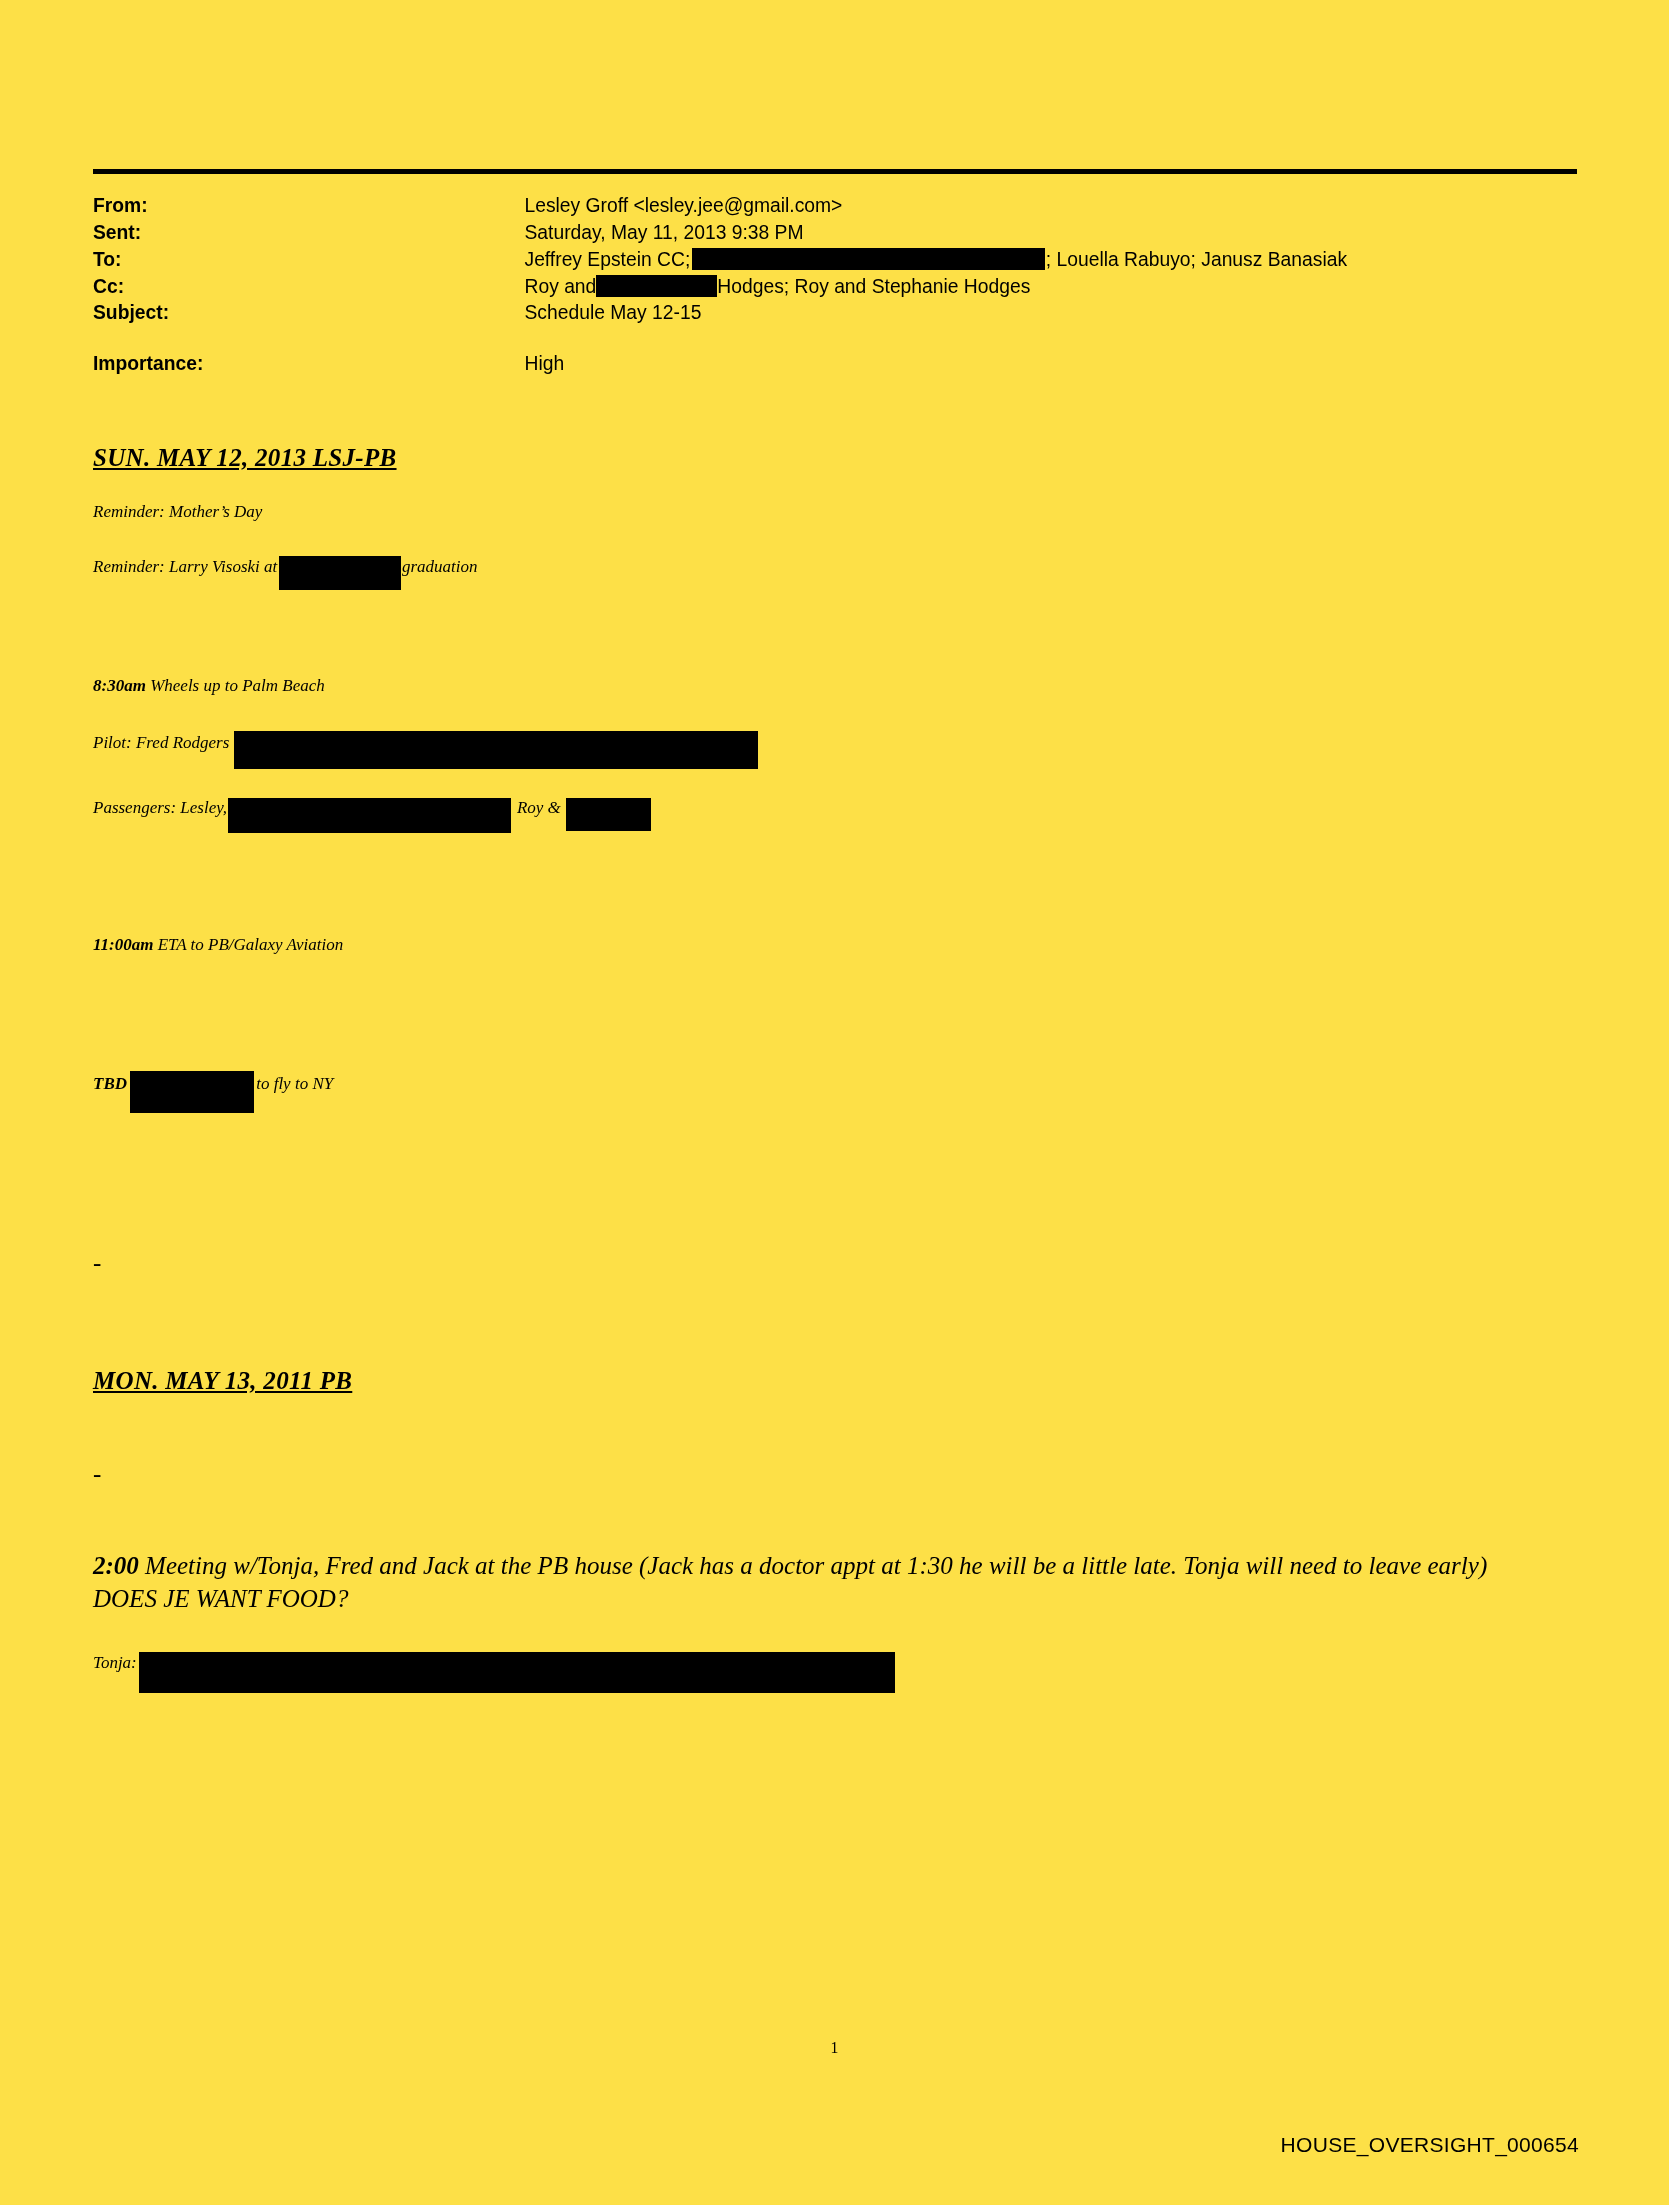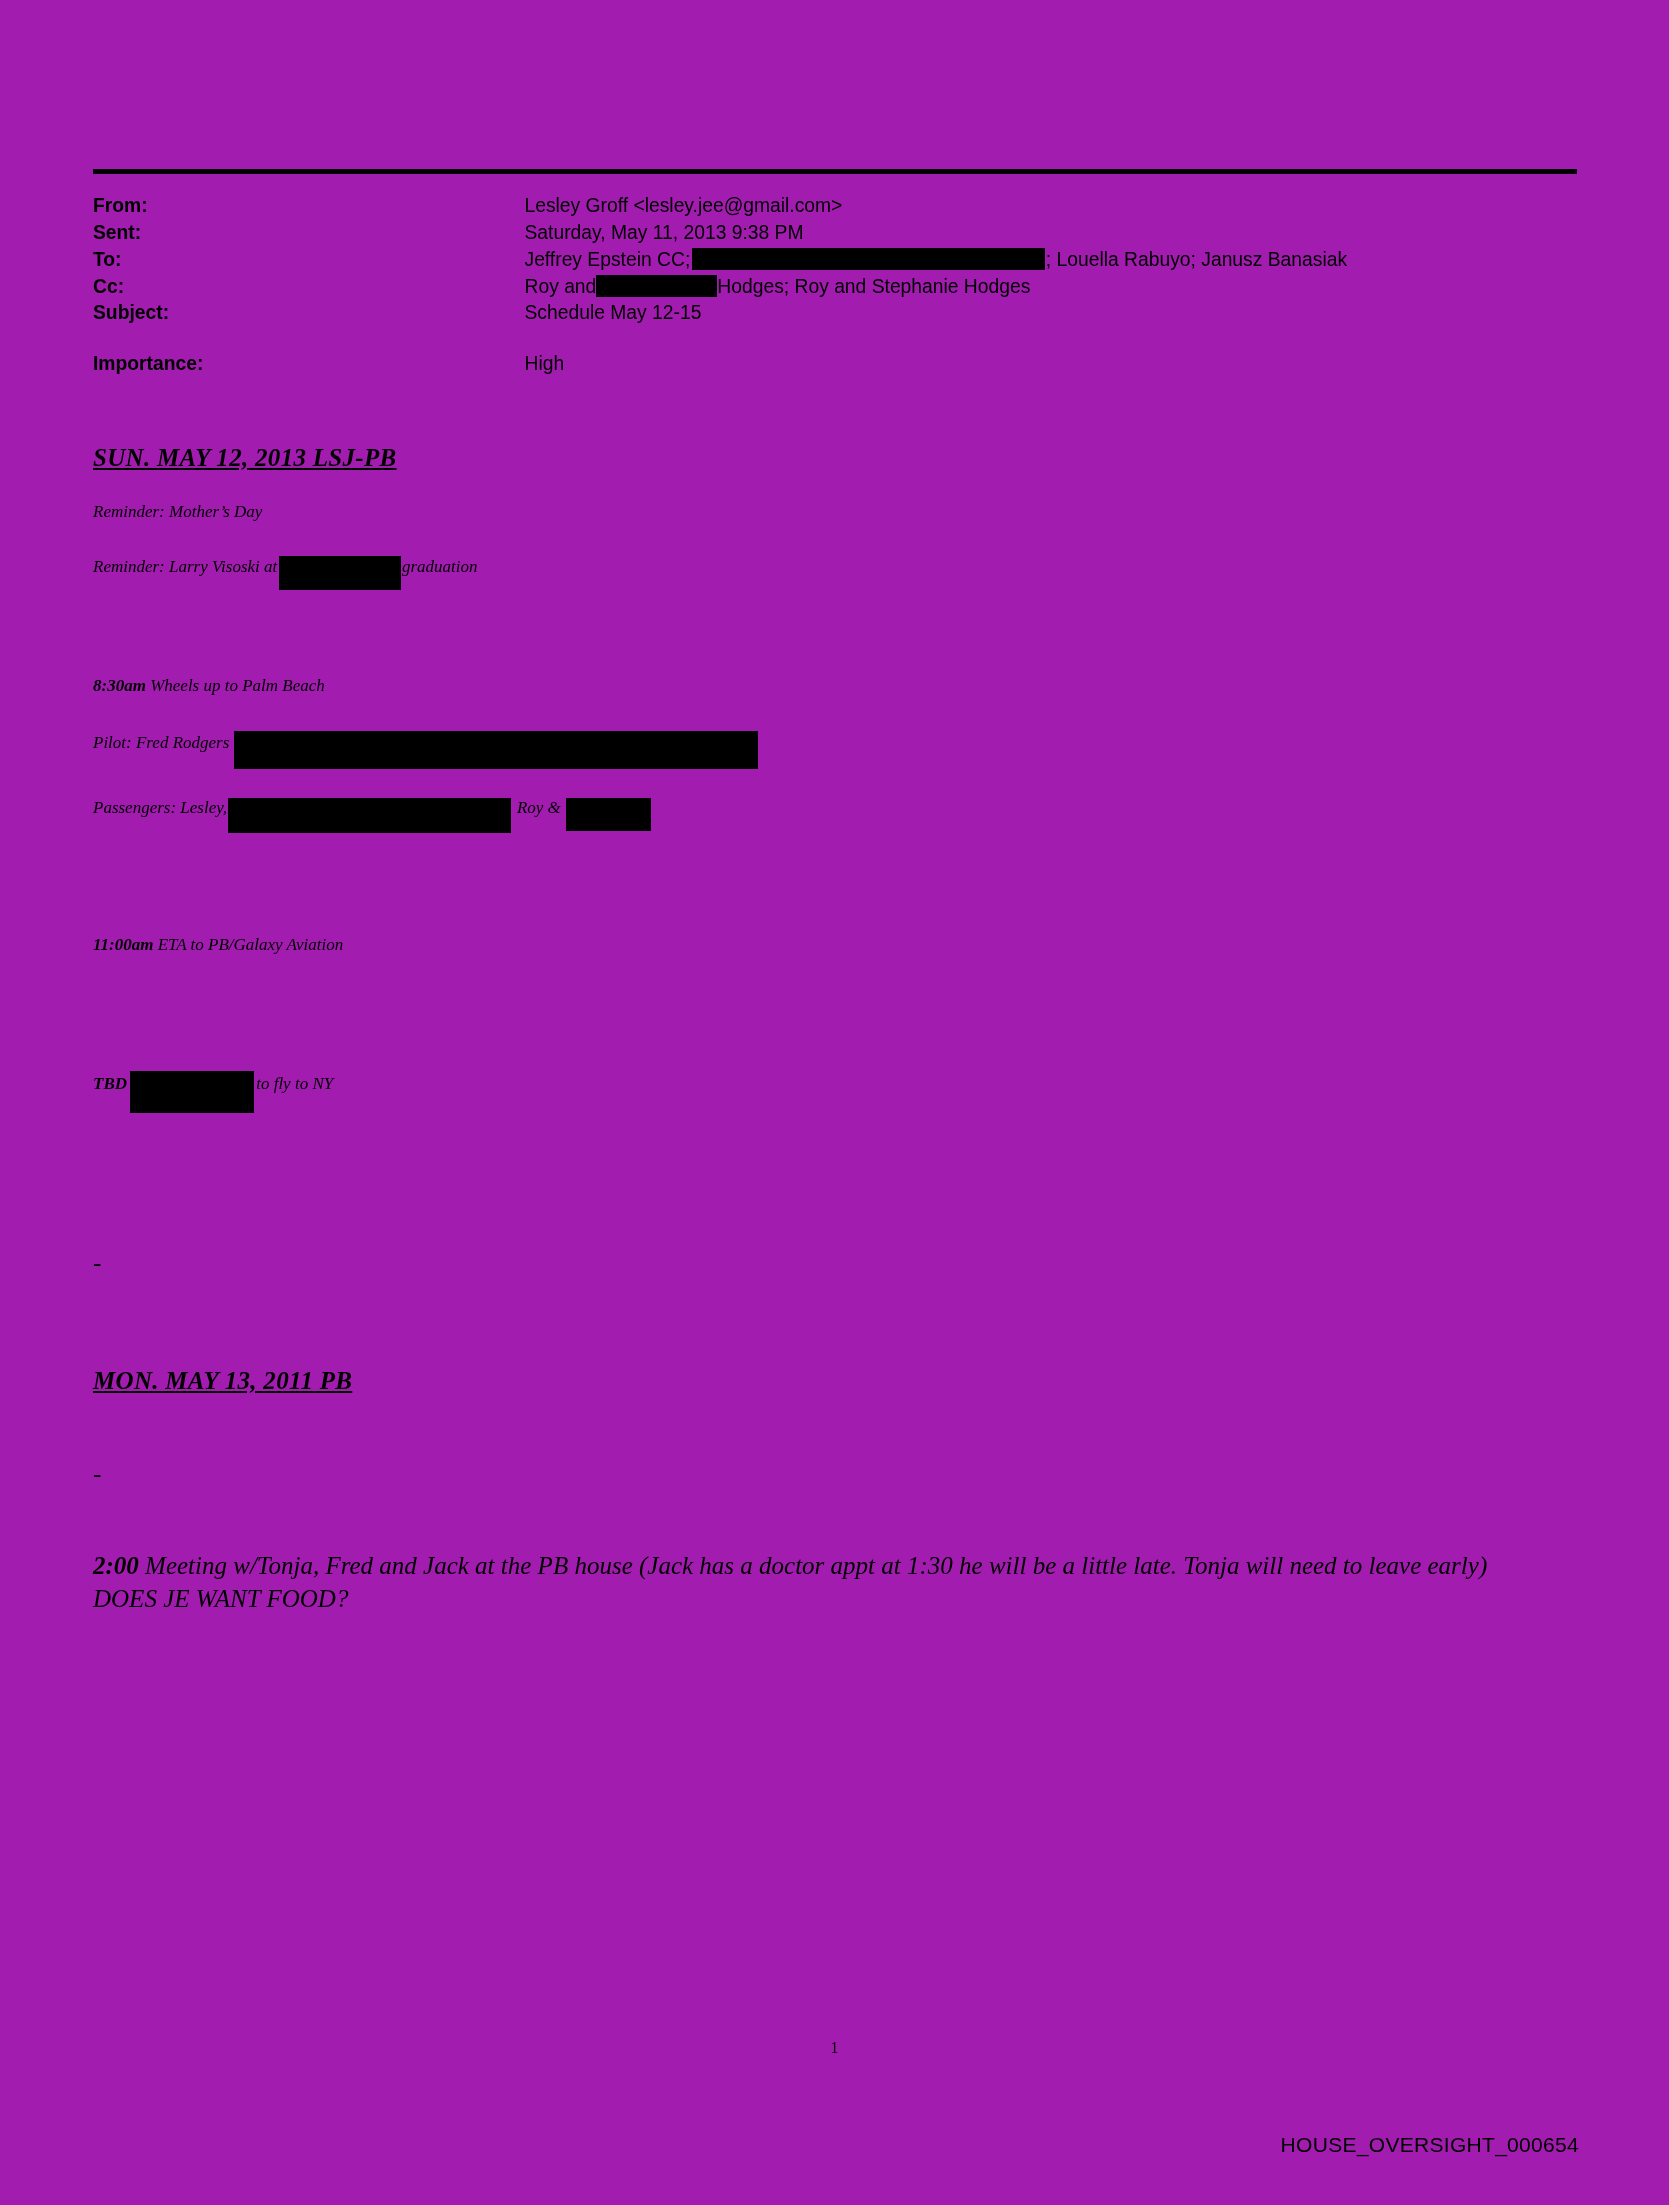--- a/index.html
+++ b/index.html
@@ -13,21 +13,21 @@
     font-family: "Liberation Sans", sans-serif;
     color: #000000;
     position: relative;
     overflow: hidden;
   }
   .page {
     position: absolute;
     left: 0; top: 0;
     width: 1669px;
     height: 2205px;
-    background: #a21caf;
+    background: #fde047;
   }
   .content {
     position: absolute;
     left: 93px;
     top: 169px;
     width: 1486px;
   }
   .top-rule {
     width: 1484px;
     height: 4.6px;
@@ -206,20 +206,21 @@
       <div class="day-head">MON. MAY 13, 2011  PB</div>
 
       <div class="gap-sm"></div>
 
       <div class="dash">-</div>
 
       <div class="gap-sm"></div>
 
       <div class="para"><span class="tm">2:00</span> <span>Meeting w/Tonja, Fred and Jack at the PB house (Jack has a doctor appt at 1:30 he will be a little late.  Tonja will need to leave early) DOES JE WANT FOOD?</span></div>
 
+      <div class="line"><span>Tonja:</span><span class="redact r-tonja"></span></div>
 
     </div>
   </div>
 
   <div class="page-num">1</div>
   <div class="bates">HOUSE_OVERSIGHT_000654</div>
 </div>
 
 
 </body></html>

